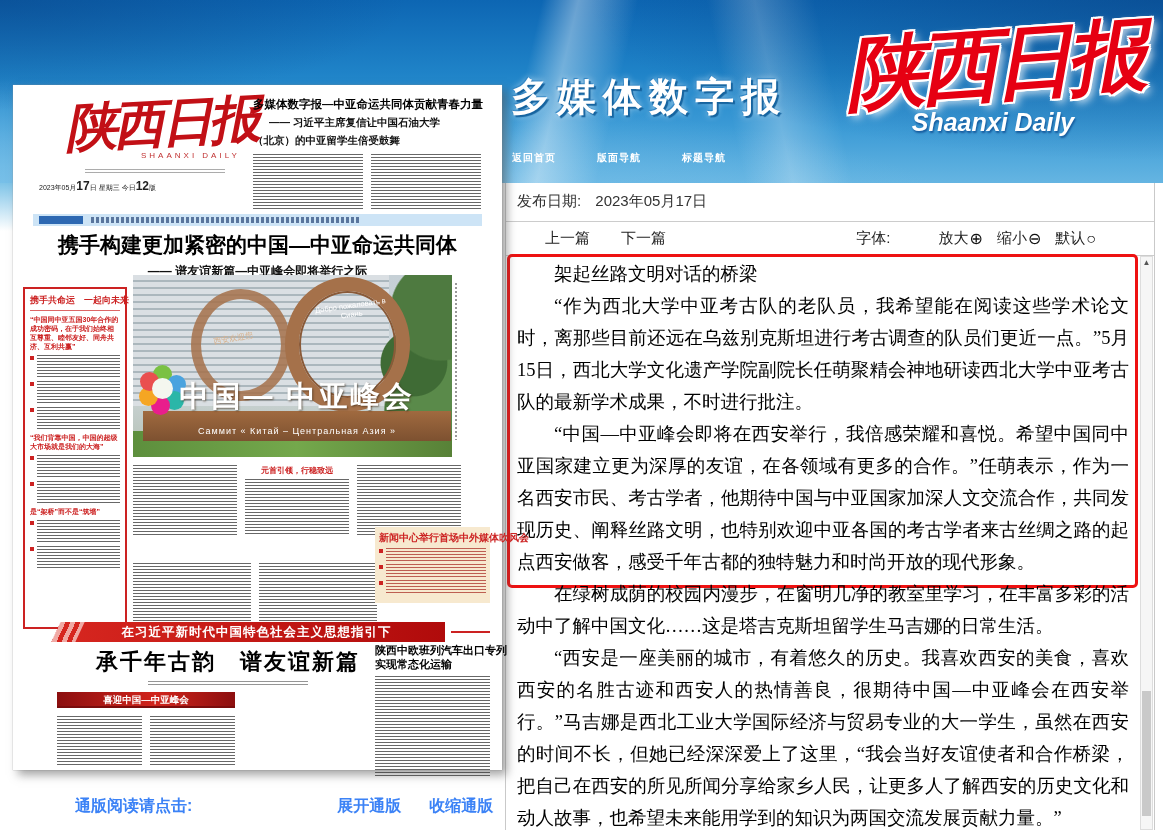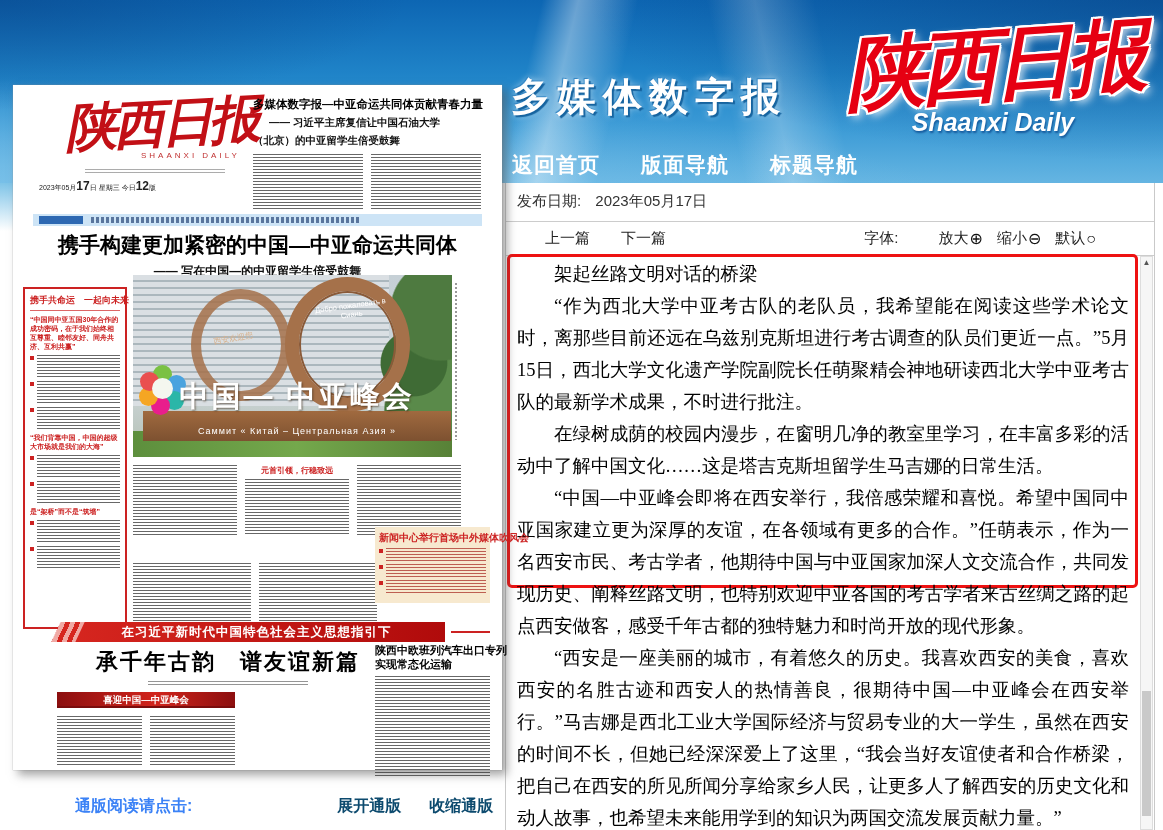--- a/index.html
+++ b/index.html
@@ -20,53 +20,53 @@
     letter-spacing:7px;white-space:nowrap;
     text-shadow:2px 2px 1px #15639f,-1px -1px 1px #2f84c4,0 0 7px rgba(255,255,255,.65);}
   .brand{position:absolute;left:828px;top:0;width:330px;text-align:center;}
   .brand-cn{font-family:"DejaVu Serif",serif;font-style:italic;font-weight:bold;font-size:80px;
     line-height:128px;color:#e60012;letter-spacing:-6px;transform:rotate(-4deg);white-space:nowrap;
     text-shadow:2px 0 0 #fff,-2px 0 0 #fff,0 2px 0 #fff,0 -2px 0 #fff,2px 2px 0 #fff,-2px -2px 0 #fff,
                 2px -2px 0 #fff,-2px 2px 0 #fff,4px 4px 8px rgba(255,255,255,.85);}
   .brand-en{margin-top:-20px;color:#fff;font-weight:bold;font-style:italic;font-size:25px;
     text-shadow:1px 2px 2px #155a9d;}
   .nav{position:absolute;left:512px;top:151px;display:flex;gap:41px;}
-  .nav a{color:#fff;font-size:21px;font-weight:bold;letter-spacing:1px;font-family:Liberation Serif, serif;}
+  .nav a{color:#fff;font-size:10px;font-weight:bold;letter-spacing:1px;font-family:Liberation Serif, serif;}
   .blue-strip-ext{position:absolute;left:0;top:183px;width:13px;height:48px;
     background:linear-gradient(180deg,#7fc4e8,#ffffff);}
 
   
   .divider-l{position:absolute;left:505px;top:183px;width:1px;height:647px;background:#c9c9c9;}
   .divider-r{position:absolute;left:1154px;top:183px;width:1px;height:647px;background:#c9c9c9;}
   .pubdate{position:absolute;left:517px;top:192px;font-size:15px;color:#333;}
   .pubdate .val{margin-left:10px;}
   .toolbar{position:absolute;left:506px;top:221px;width:648px;height:35px;box-sizing:border-box;
     border-top:1px solid #ccc;border-bottom:1px solid #ccc;display:flex;align-items:center;}
   .toolbar a{font-size:15px;color:#222;}
   .tb-prev{margin-left:39px;}
   .tb-next{margin-left:31px;}
   .font-controls{margin-left:auto;margin-right:58px;display:flex;align-items:center;font-size:15px;color:#222;}
-  .font-controls .lbl{margin-right:26px;}
+  .font-controls .lbl{margin-right:34px;}
   .font-controls a{display:flex;align-items:center;margin-left:14px;color:#222;}
   .circ-ico{font-size:16px;margin-left:1px;color:#111;}
   .hl-box{position:absolute;left:507px;top:254px;width:631px;height:334px;box-sizing:border-box;
     border:3px solid #ee1111;border-radius:5px;}
   .article-body{position:absolute;left:517px;top:258px;width:612px;color:#000;
     font-family:"Liberation Serif",serif;font-size:18.5px;line-height:32px;}
   .article-body p{margin:0;text-indent:2em;text-align:justify;}
   .scrollbar{position:absolute;left:1140px;top:256px;width:13px;height:574px;background:#f6f6f6;
     border:1px solid #ddd;box-sizing:border-box;}
   .sb-up{position:absolute;top:1px;left:0;width:100%;text-align:center;font-size:8px;color:#555;}
   .sb-thumb{position:absolute;left:1px;top:434px;width:9px;height:125px;background:#c9c9c9;}
 
   
   .footer-links{position:absolute;left:75px;top:796px;display:flex;align-items:center;
     font-size:16px;font-weight:bold;}
   .footer-links .prompt{color:#3b82f6;margin-right:145px;}
-  .footer-links a{color:#0c4a6e;margin-right:28px;}
+  .footer-links a{color:#3b82f6;margin-right:28px;}
 
   
   .paper{position:absolute;left:13px;top:85px;width:489px;height:685px;background:#fff;
     box-shadow:5px 5px 9px rgba(90,90,90,.55),0 0 1px #999;}
   .paper *{box-sizing:border-box;}
   .mt{background-image:repeating-linear-gradient(to bottom,rgba(45,45,45,.72) 0,rgba(45,45,45,.72) 1px,transparent 1px,transparent 3px);}
   .mt-red{background-image:repeating-linear-gradient(to bottom,rgba(175,60,50,.8) 0,rgba(175,60,50,.8) 1px,transparent 1px,transparent 3px);}
   .mt-blue{background-image:repeating-linear-gradient(to right,rgba(40,70,120,.7) 0,rgba(40,70,120,.7) 3px,transparent 3px,transparent 5px);}
 
   .np-logo{position:absolute;left:52px;top:4px;font-family:"DejaVu Serif",serif;font-weight:bold;
@@ -211,22 +211,22 @@
         <span class="circ-ico">○</span>
       </a>
   </div>
 </div>
 
 <div class="hl-box"></div>
 
 <div class="article-body">
   <p>架起丝路文明对话的桥梁</p>
   <p>“作为西北大学中亚考古队的老队员，我希望能在阅读这些学术论文时，离那些目前还远在乌兹别克斯坦进行考古调查的队员们更近一点。”5月15日，西北大学文化遗产学院副院长任萌聚精会神地研读西北大学中亚考古队的最新学术成果，不时进行批注。</p>
+  <p>“中国—中亚峰会即将在西安举行，我倍感荣耀和喜悦。希望中国同中亚国家建立更为深厚的友谊，在各领域有更多的合作。”任萌表示，作为一名西安市民、考古学者，他期待中国与中亚国家加深人文交流合作，共同发现历史、阐释丝路文明，也特别欢迎中亚各国的考古学者来古丝绸之路的起点西安做客，感受千年古都的独特魅力和时尚开放的现代形象。</p>
   <p>在绿树成荫的校园内漫步，在窗明几净的教室里学习，在丰富多彩的活动中了解中国文化……这是塔吉克斯坦留学生马吉娜的日常生活。</p>
-  <p>“中国—中亚峰会即将在西安举行，我倍感荣耀和喜悦。希望中国同中亚国家建立更为深厚的友谊，在各领域有更多的合作。”任萌表示，作为一名西安市民、考古学者，他期待中国与中亚国家加深人文交流合作，共同发现历史、阐释丝路文明，也特别欢迎中亚各国的考古学者来古丝绸之路的起点西安做客，感受千年古都的独特魅力和时尚开放的现代形象。</p>
   <p>“西安是一座美丽的城市，有着悠久的历史。我喜欢西安的美食，喜欢西安的名胜古迹和西安人的热情善良，很期待中国—中亚峰会在西安举行。”马吉娜是西北工业大学国际经济与贸易专业的大一学生，虽然在西安的时间不长，但她已经深深爱上了这里，“我会当好友谊使者和合作桥梁，把自己在西安的所见所闻分享给家乡人民，让更多人了解西安的历史文化和动人故事，也希望未来能用学到的知识为两国交流发展贡献力量。”</p>
 </div>
 
 <div class="scrollbar">
   <div class="sb-up">▲</div>
   <div class="sb-thumb"></div>
 </div>
 
 <div class="paper">
 
@@ -247,21 +247,21 @@
       <div class="ts-col mt"></div>
     </div>
   </div>
 
   <div class="np-bluebar">
     <div class="bb-badge"></div>
     <div class="bb-mt mt-blue"></div>
   </div>
 
   <div class="np-h1">携手构建更加紧密的中国—中亚命运共同体</div>
-  <div class="np-h1sub">—— 写在中国—的中亚留学生倍受鼓舞</div>
+  <div class="np-h1sub">—— 谱友谊新篇—中亚峰会即将举行之际</div>
 
   <div class="np-sidebar">
     <div class="sbx-title">携手共命运　一起向未来</div>
     <div class="sbx-quote">“中国同中亚五国30年合作的成功密码，在于我们始终相互尊重、睦邻友好、同舟共济、互利共赢”</div>
     <div class="sbx-item">
         <span class="sbx-bullet"></span>
         <span class="sbx-mt mt"></span>
       </div>
     <div class="sbx-item">
         <span class="sbx-bullet"></span>

